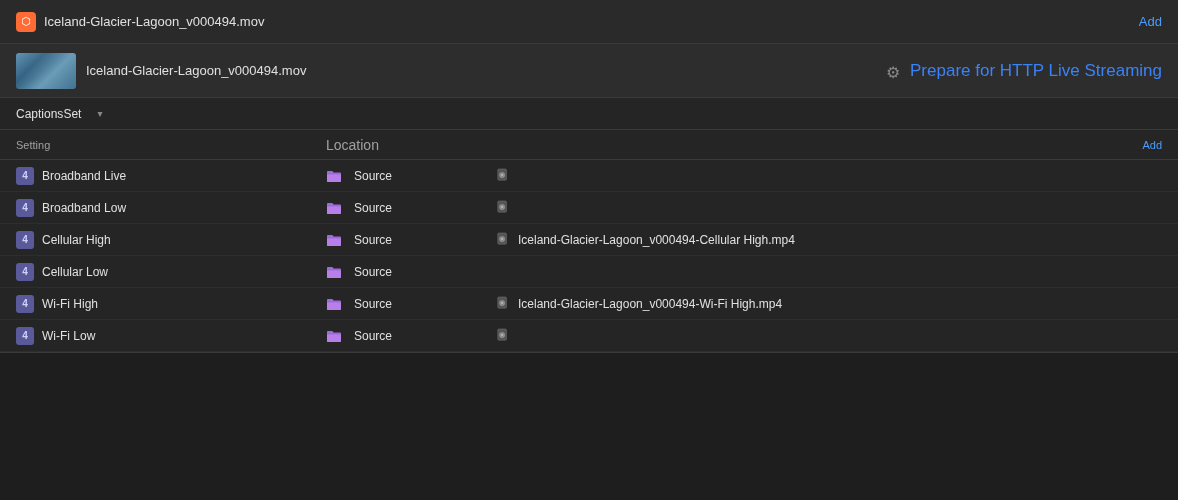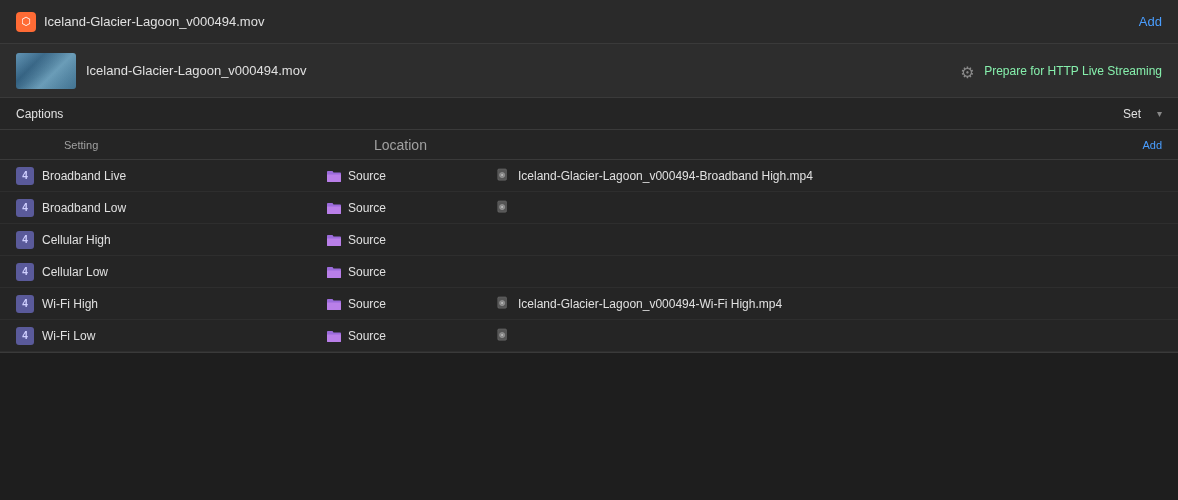--- a/index.html
+++ b/index.html
@@ -89,33 +89,32 @@
       align-items: center;
       gap: 8px;
     }
     .gear-icon {
       width: 16px;
       height: 16px;
       color: #888;
       font-size: 16px;
     }
     .prepare-btn {
-      font-size: 12px;
-      color: #86efac;
+      font-size: 17px;
+      color: #3b82f6;
       cursor: pointer;
     }
 
     .captions-section {
       background: #252525;
       border-bottom: 1px solid #3a3a3a;
     }
     .captions-header {
       display: flex;
       align-items: center;
-      justify-content: space-between;
       padding: 6px 16px;
       border-bottom: 1px solid #3a3a3a;
       height: 32px;
     }
     .captions-label {
       font-size: 12px;
       color: #e0e0e0;
       font-weight: 500;
     }
     .set-btn {
@@ -137,21 +136,20 @@
       padding: 5px 16px;
       border-bottom: 1px solid #3a3a3a;
       height: 30px;
       background: #252525;
     }
     .col-setting {
       width: 310px;
       font-size: 11px;
       color: #a0a0a0;
       font-weight: 500;
-      margin-left: 48px;
     }
     .col-location {
       width: 170px;
       font-size: 14px;
       color: #a0a0a0;
       font-weight: 400;
     }
     .col-filename {
       flex: 1;
       font-size: 11px;
@@ -188,21 +186,21 @@
       justify-content: center;
       font-size: 10px;
       color: #d0d0ff;
       font-weight: 700;
       flex-shrink: 0;
     }
     .cell-location {
       width: 170px;
       display: flex;
       align-items: center;
-      gap: 6px;
+      gap: 12px;
       font-size: 12px;
       color: #e0e0e0;
     }
     .folder-icon {
       width: 16px;
       height: 14px;
       position: relative;
       display: inline-block;
     }
     .folder-icon svg {
@@ -283,21 +281,20 @@
     <path d="M1 5.5H15V12C15 12.5523 14.5523 13 14 13H2C1.44772 13 1 12.5523 1 12V5.5Z" fill="#b97fe8"></path>
   </svg></span>
       <span>Source</span>
     </div>
     <div class="cell-filename">
       <span class="file-icon"><svg viewBox="0 0 16 16" fill="none" xmlns="http://www.w3.org/2000/svg" width="14" height="14">
     <rect x="2" y="1" width="10" height="13" rx="1.5" fill="#555" stroke="#777" stroke-width="0.5"></rect>
     <circle cx="7" cy="8" r="3" fill="#888" stroke="#aaa" stroke-width="0.5"></circle>
     <circle cx="7" cy="8" r="1.2" fill="#bbb"></circle>
   </svg></span>
-      <span class="filename-text">Iceland-Glacier-Lagoon_v000494-Broadband High.mp4</span>
     </div>
   </div>
       <div class="table-row">
     <div class="cell-setting">
       <div class="setting-badge">4</div>
       <span>Broadband Low</span>
     </div>
     <div class="cell-location">
       <span class="folder-icon"><svg viewBox="0 0 16 14" fill="none" xmlns="http://www.w3.org/2000/svg">
     <path d="M1 3C1 2.44772 1.44772 2 2 2H6.5L7.5 3.5H14C14.5523 3.5 15 3.94772 15 4.5V12C15 12.5523 14.5523 13 14 13H2C1.44772 13 1 12.5523 1 12V3Z" fill="#9b6bdb"></path>
@@ -318,20 +315,28 @@
       <div class="setting-badge">4</div>
       <span>Cellular High</span>
     </div>
     <div class="cell-location">
       <span class="folder-icon"><svg viewBox="0 0 16 14" fill="none" xmlns="http://www.w3.org/2000/svg">
     <path d="M1 3C1 2.44772 1.44772 2 2 2H6.5L7.5 3.5H14C14.5523 3.5 15 3.94772 15 4.5V12C15 12.5523 14.5523 13 14 13H2C1.44772 13 1 12.5523 1 12V3Z" fill="#9b6bdb"></path>
     <path d="M1 5.5H15V12C15 12.5523 14.5523 13 14 13H2C1.44772 13 1 12.5523 1 12V5.5Z" fill="#b97fe8"></path>
   </svg></span>
       <span>Source</span>
     </div>
+    <div class="cell-filename">
+      <span class="file-icon"><svg viewBox="0 0 16 16" fill="none" xmlns="http://www.w3.org/2000/svg" width="14" height="14">
+    <rect x="2" y="1" width="10" height="13" rx="1.5" fill="#555" stroke="#777" stroke-width="0.5"></rect>
+    <circle cx="7" cy="8" r="3" fill="#888" stroke="#aaa" stroke-width="0.5"></circle>
+    <circle cx="7" cy="8" r="1.2" fill="#bbb"></circle>
+  </svg></span>
+      <span class="filename-text">Iceland-Glacier-Lagoon_v000494-Cellular High.mp4</span>
+    </div>
   </div>
       <div class="table-row">
     <div class="cell-setting">
       <div class="setting-badge">4</div>
       <span>Cellular Low</span>
     </div>
     <div class="cell-location">
       <span class="folder-icon"><svg viewBox="0 0 16 14" fill="none" xmlns="http://www.w3.org/2000/svg">
     <path d="M1 3C1 2.44772 1.44772 2 2 2H6.5L7.5 3.5H14C14.5523 3.5 15 3.94772 15 4.5V12C15 12.5523 14.5523 13 14 13H2C1.44772 13 1 12.5523 1 12V3Z" fill="#9b6bdb"></path>
     <path d="M1 5.5H15V12C15 12.5523 14.5523 13 14 13H2C1.44772 13 1 12.5523 1 12V5.5Z" fill="#b97fe8"></path>

